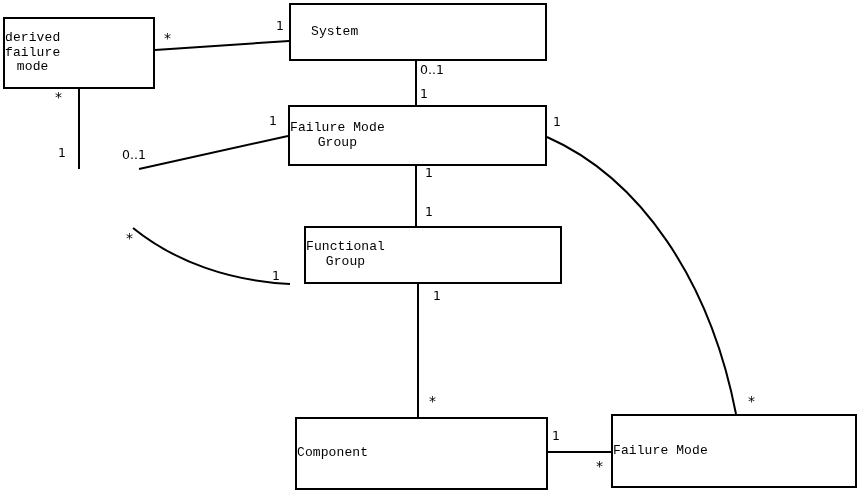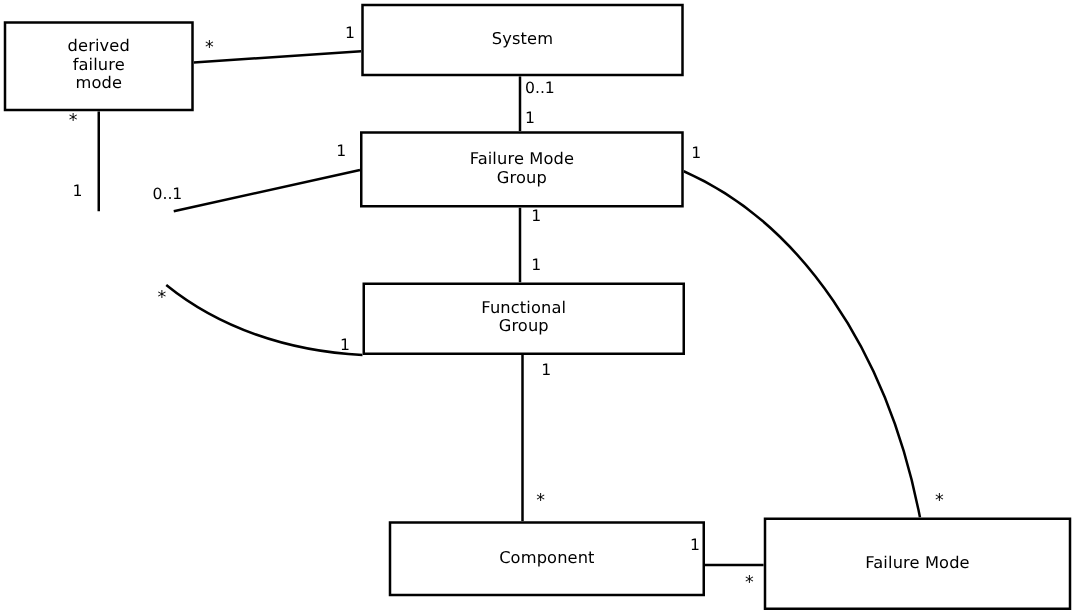--- a/index.html
+++ b/index.html
@@ -24,23 +24,24 @@
     width: 863px;
     height: 493px;
   }
   .uml-box {
     position: absolute;
     box-sizing: border-box;
     border: 2px solid #000000;
     background: #ffffff;
     display: flex;
     align-items: center;
-    justify-content: center;
+    justify-content: flex-start;
     text-align: center;
     z-index: 5;
+    font-family: Liberation Mono, monospace;
   }
   .uml-box .box-label {
     font-size: 13px;
     color: #000000;
     line-height: 1.15;
     white-space: pre-line;
     letter-spacing: 0.1px;
   }
   .mult {
     position: absolute;
@@ -81,36 +82,36 @@
       <path d="M 547,137 C 640,178 710,280 736,414"></path>
     </g>
   </svg>
 
   <div class="uml-box" style="left:3px; top:17px; width:152px; height:72px;">
     <span class="box-label">derived
 failure
 mode</span>
   </div>
 
-  <div class="uml-box" style="left:289px; top:3px; width:258px; height:58px;">
+  <div class="uml-box" style="left:289px; top:3px; width:258px; height:58px;padding-left:20px;">
     <span class="box-label">System</span>
   </div>
 
   <div class="uml-box" style="left:288px; top:105px; width:259px; height:61px;">
     <span class="box-label">Failure Mode
 Group</span>
   </div>
 
 
-  <div class="uml-box" style="left:290px; top:226px; width:258px; height:58px;">
+  <div class="uml-box" style="left:304px; top:226px; width:258px; height:58px;">
     <span class="box-label">Functional
 Group</span>
   </div>
 
-  <div class="uml-box" style="left:311px; top:417px; width:253px; height:60px;">
+  <div class="uml-box" style="left:295px; top:417px; width:253px; height:73px;">
     <span class="box-label">Component</span>
   </div>
 
   <div class="uml-box" style="left:611px; top:414px; width:246px; height:74px;">
     <span class="box-label">Failure Mode</span>
   </div>
 
   <span class="mult star" style="left:164px; top:31px;">*</span>
   <span class="mult" style="left:276px; top:20px;">1</span>
   <span class="mult" style="left:420px; top:64px;">0..1</span>

